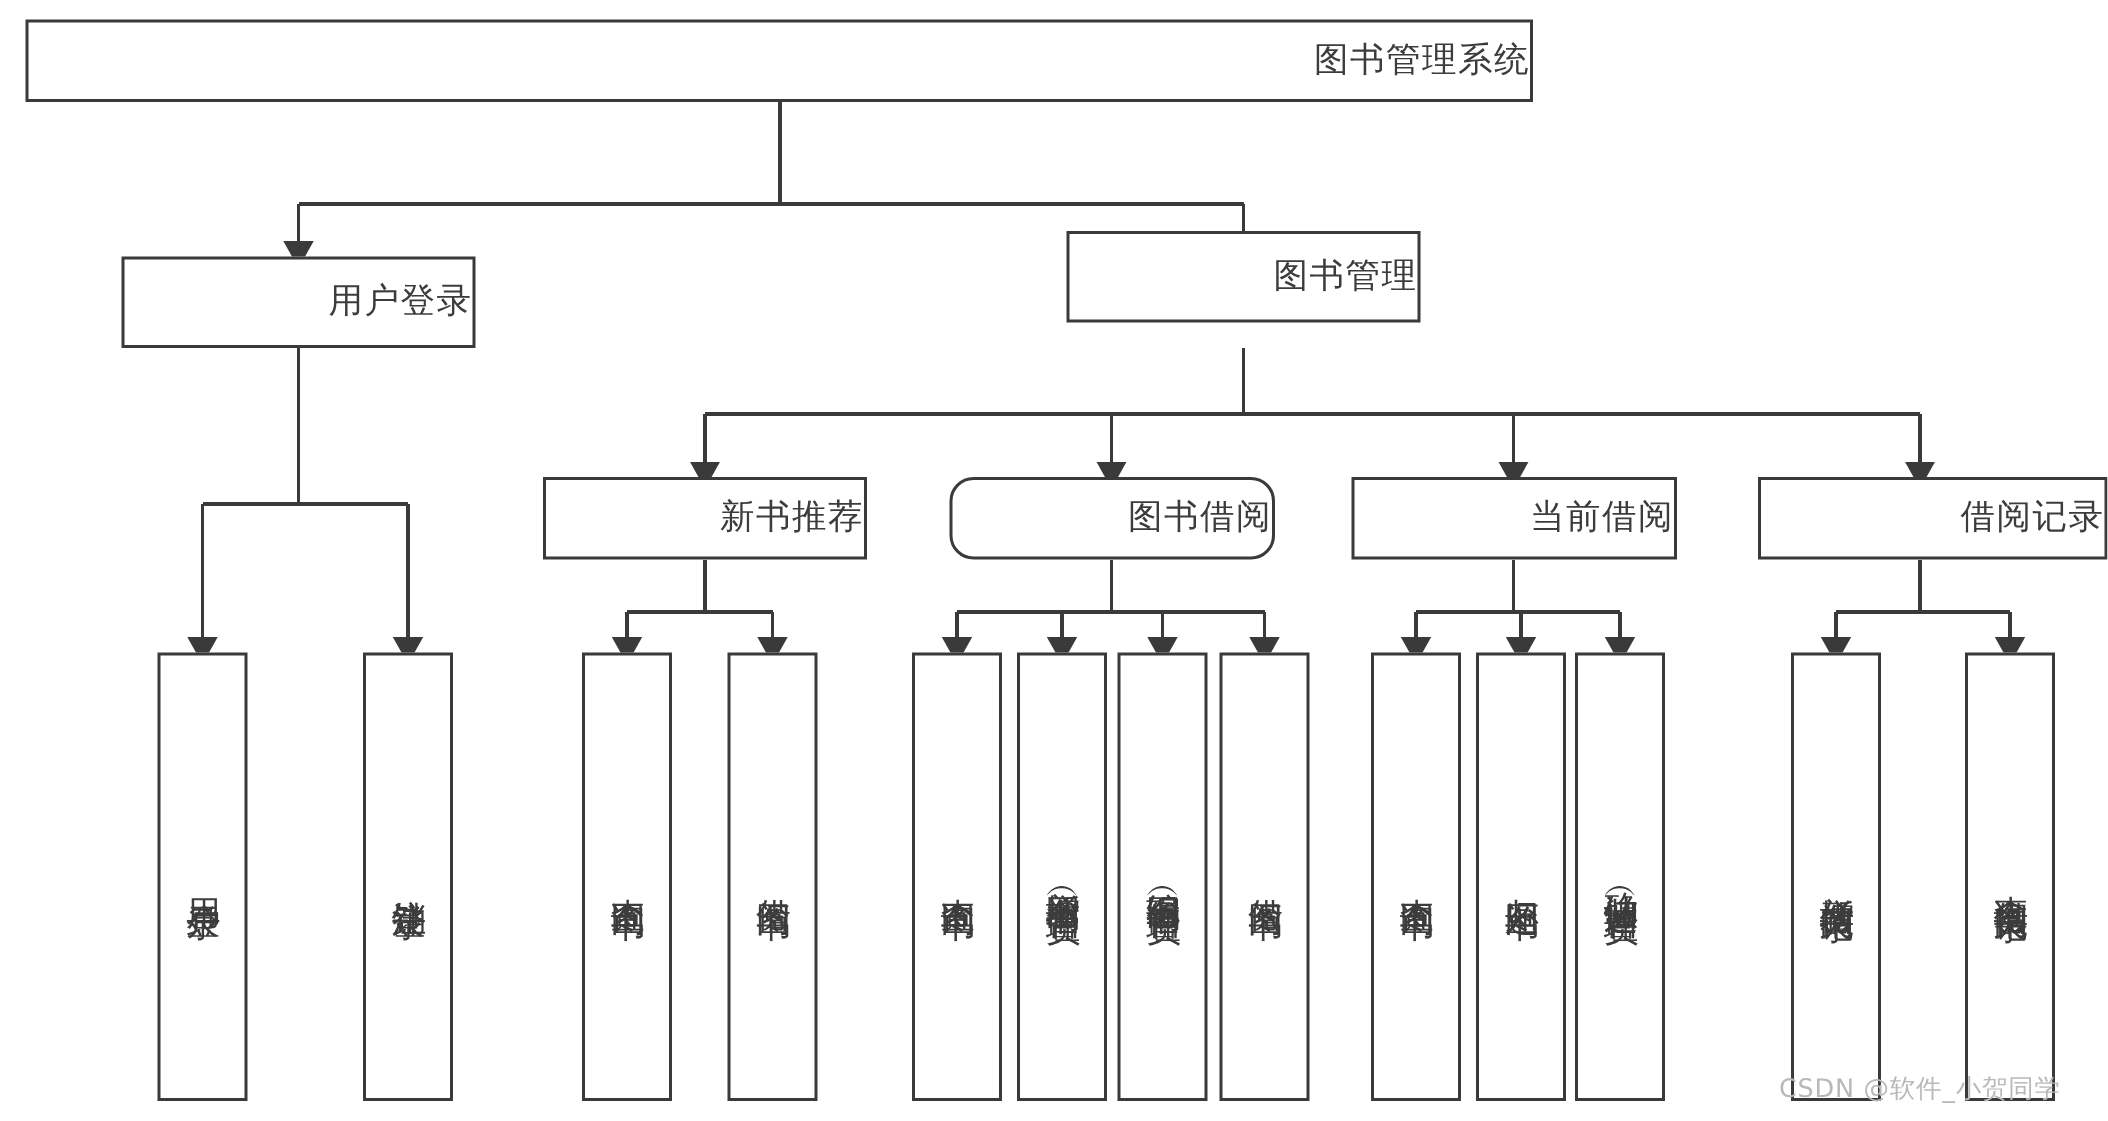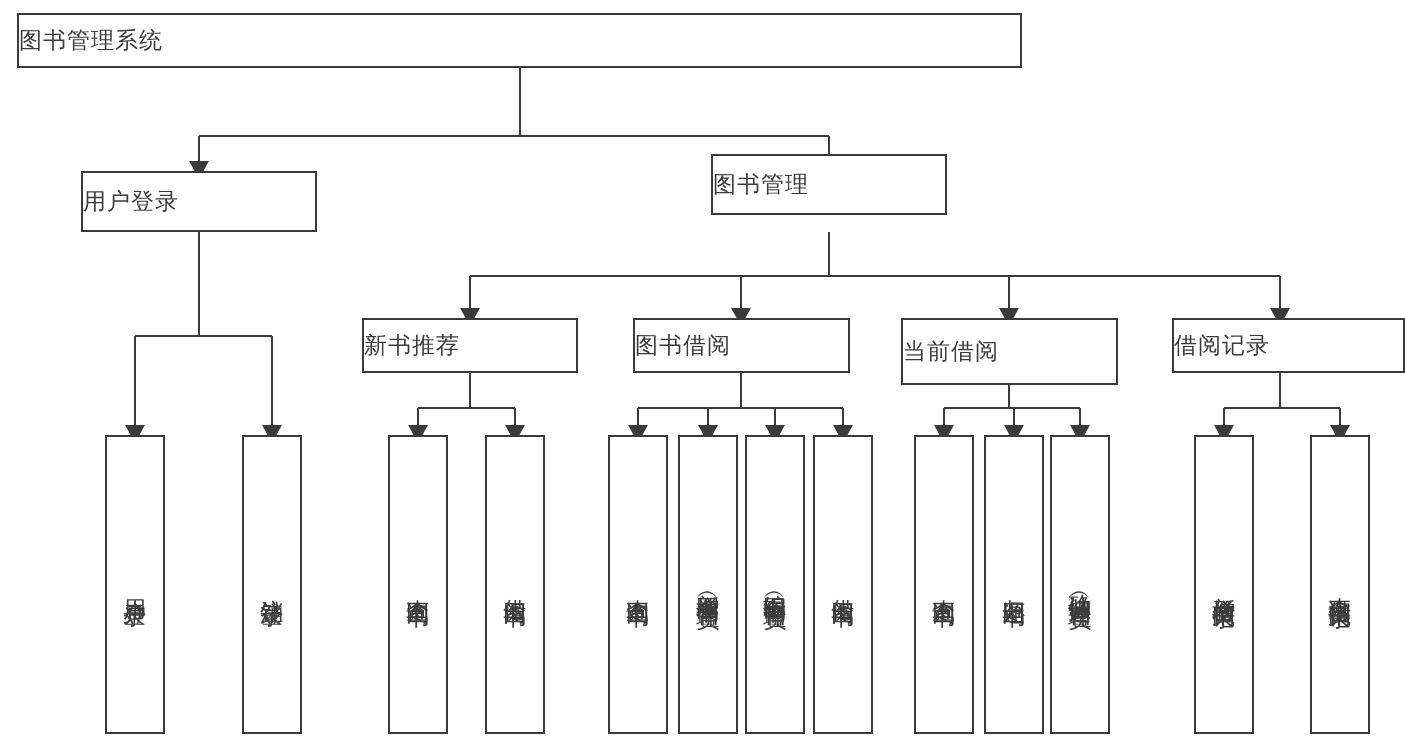--- a/index.html
+++ b/index.html
@@ -28,21 +28,21 @@
     pointer-events: none;
   }
   .node {
     position: absolute;
     box-sizing: border-box;
     border: 2px solid #3a3a3a;
     background: #ffffff;
     color: #3c3c3c;
     display: flex;
     align-items: center;
-    justify-content: flex-start;
+    justify-content: flex-end;
     overflow: hidden;
   }
   .node.horizontal {
     font-size: 23px;
     line-height: 1.1;
     letter-spacing: 1px;
     white-space: nowrap;
   }
   .node.vertical {
     writing-mode: vertical-rl;
@@ -126,24 +126,24 @@
   <div class="node horizontal" style="left: 81px; top: 171px; width: 236px; height: 61px;">
       <span>用户登录</span>
     </div>
   <div class="node horizontal" style="left: 711px; top: 154px; width: 236px; height: 61px;">
       <span>图书管理</span>
     </div>
 
   <div class="node horizontal" style="left: 362px; top: 318px; width: 216px; height: 55px;">
       <span>新书推荐</span>
     </div>
-  <div class="node horizontal" style="left: 633px; top: 318px; width: 217px; height: 55px;">
+  <div class="node horizontal" style="left: 633px; top: 318px; width: 217px; height: 55px; border-radius: 16px;">
       <span>图书借阅</span>
     </div>
-  <div class="node horizontal" style="left: 901px; top: 318px; width: 217px; height: 67px;">
+  <div class="node horizontal" style="left: 901px; top: 318px; width: 217px; height: 55px;">
       <span>当前借阅</span>
     </div>
   <div class="node horizontal" style="left: 1172px; top: 318px; width: 233px; height: 55px;">
       <span>借阅记录</span>
     </div>
 
   <div class="node vertical" style="left: 105px; top: 435px; width: 60px; height: 299px;">
       <span class="vtext">用户登录</span>
     </div>
   <div class="node vertical" style="left: 242px; top: 435px; width: 60px; height: 299px;">
@@ -180,14 +180,15 @@
       <span class="vtext">确认归还（管理员）</span>
     </div>
 
   <div class="node vertical" style="left: 1194px; top: 435px; width: 60px; height: 299px;">
       <span class="vtext">新增借阅记录</span>
     </div>
   <div class="node vertical" style="left: 1310px; top: 435px; width: 60px; height: 299px;">
       <span class="vtext">查询借阅记录</span>
     </div>
 
+  <div class="watermark">CSDN @软件_小贺同学</div>
 
 </div>
 
 </body></html>

